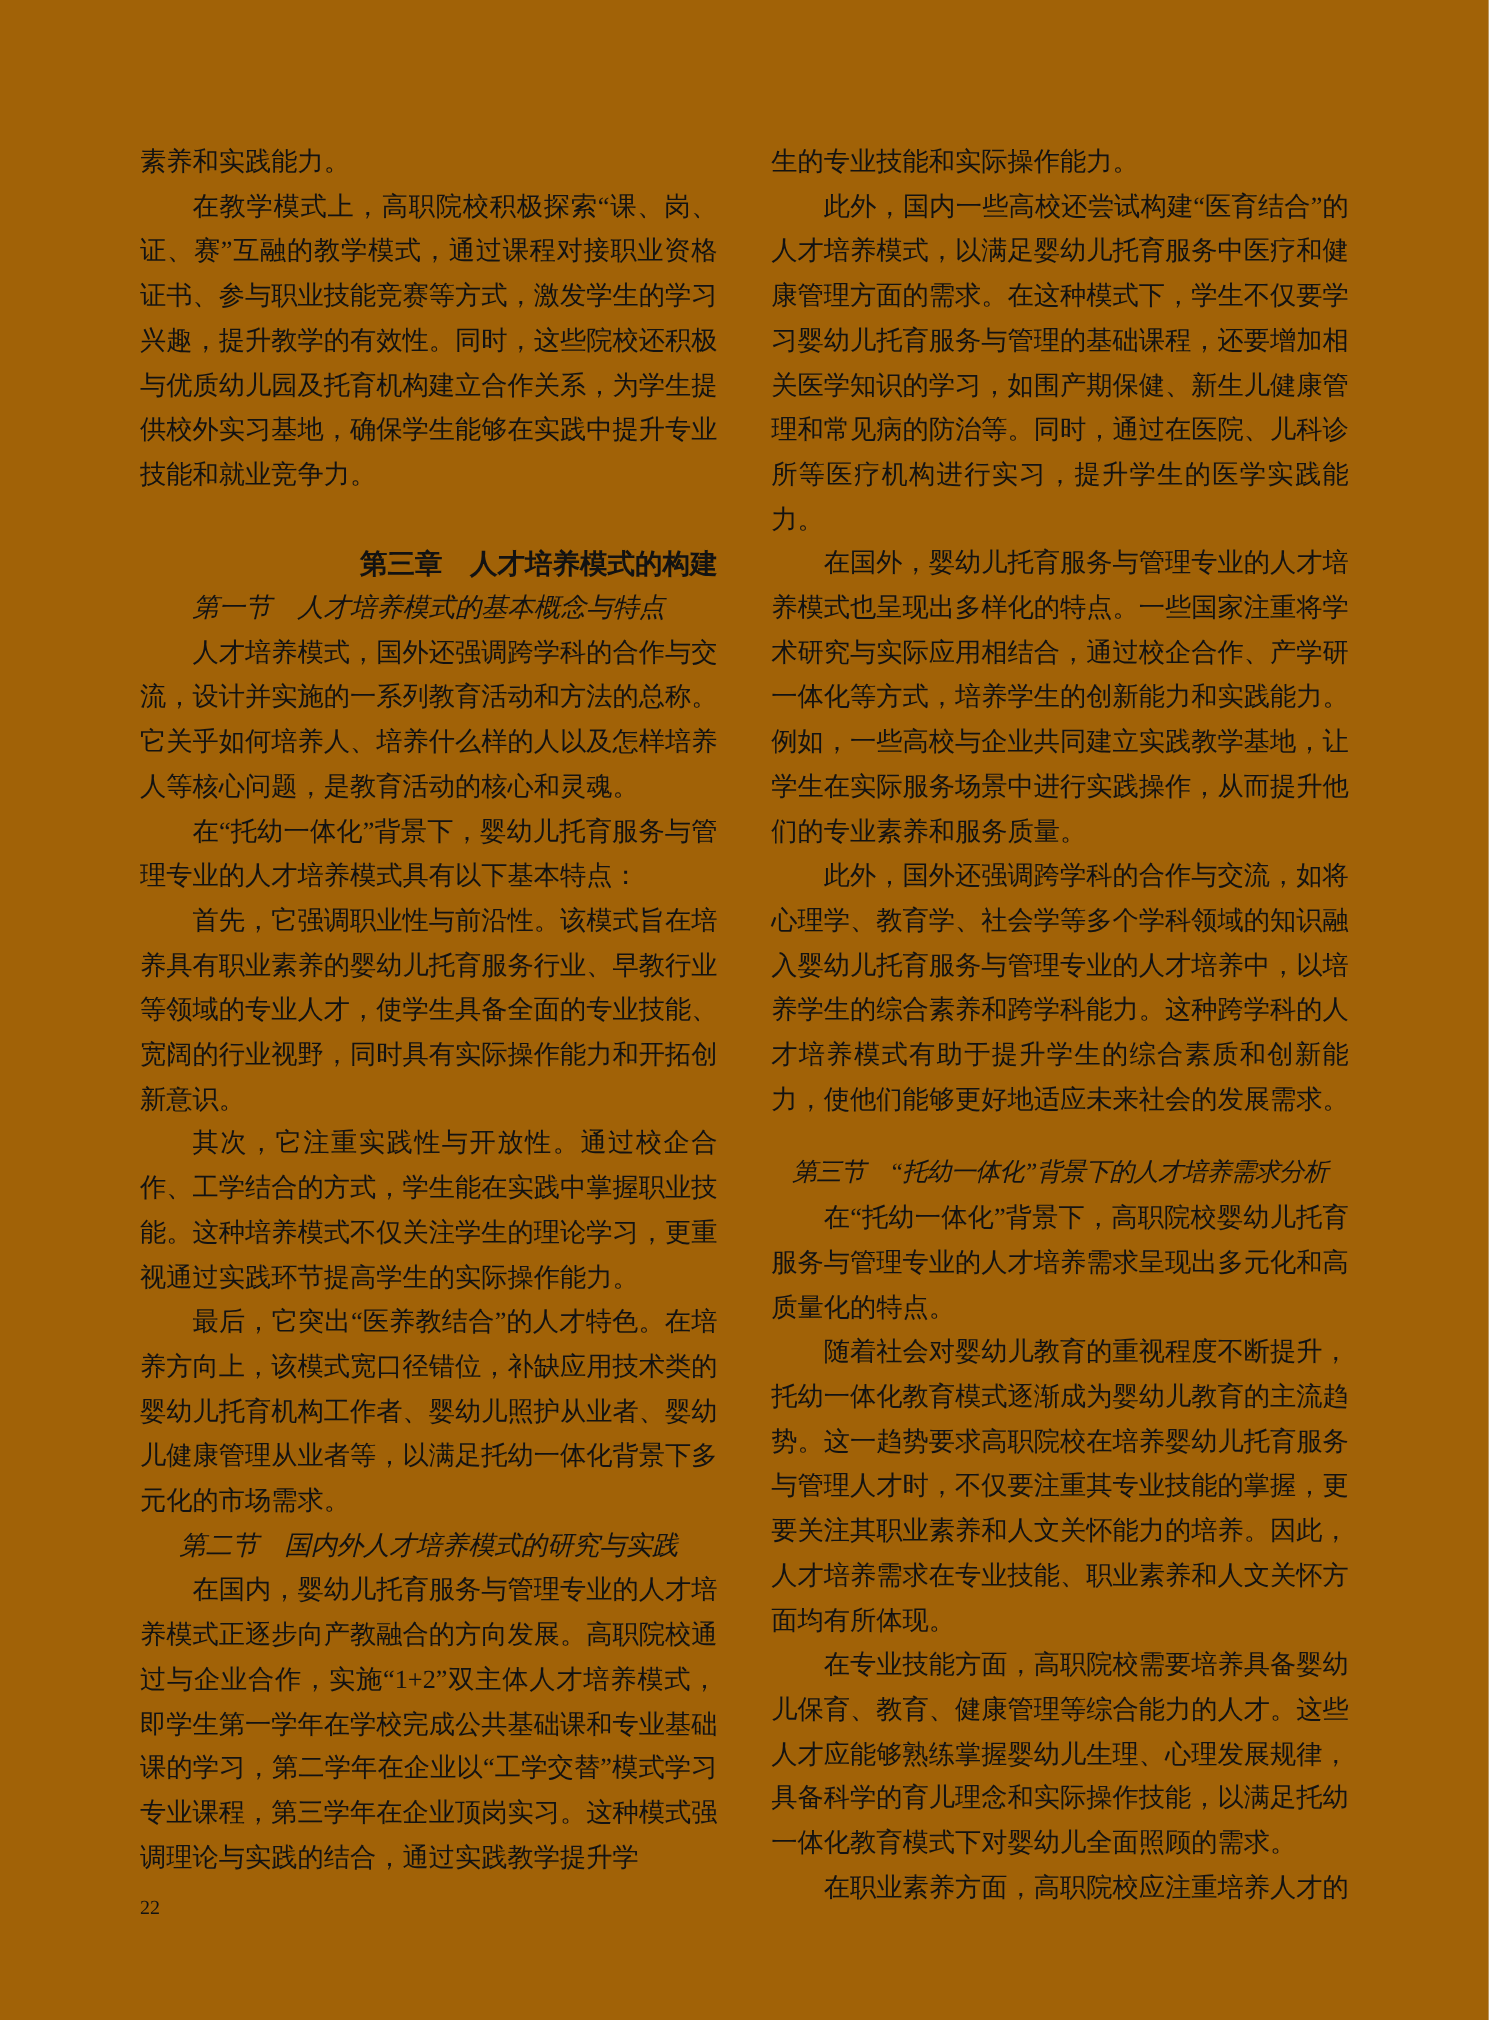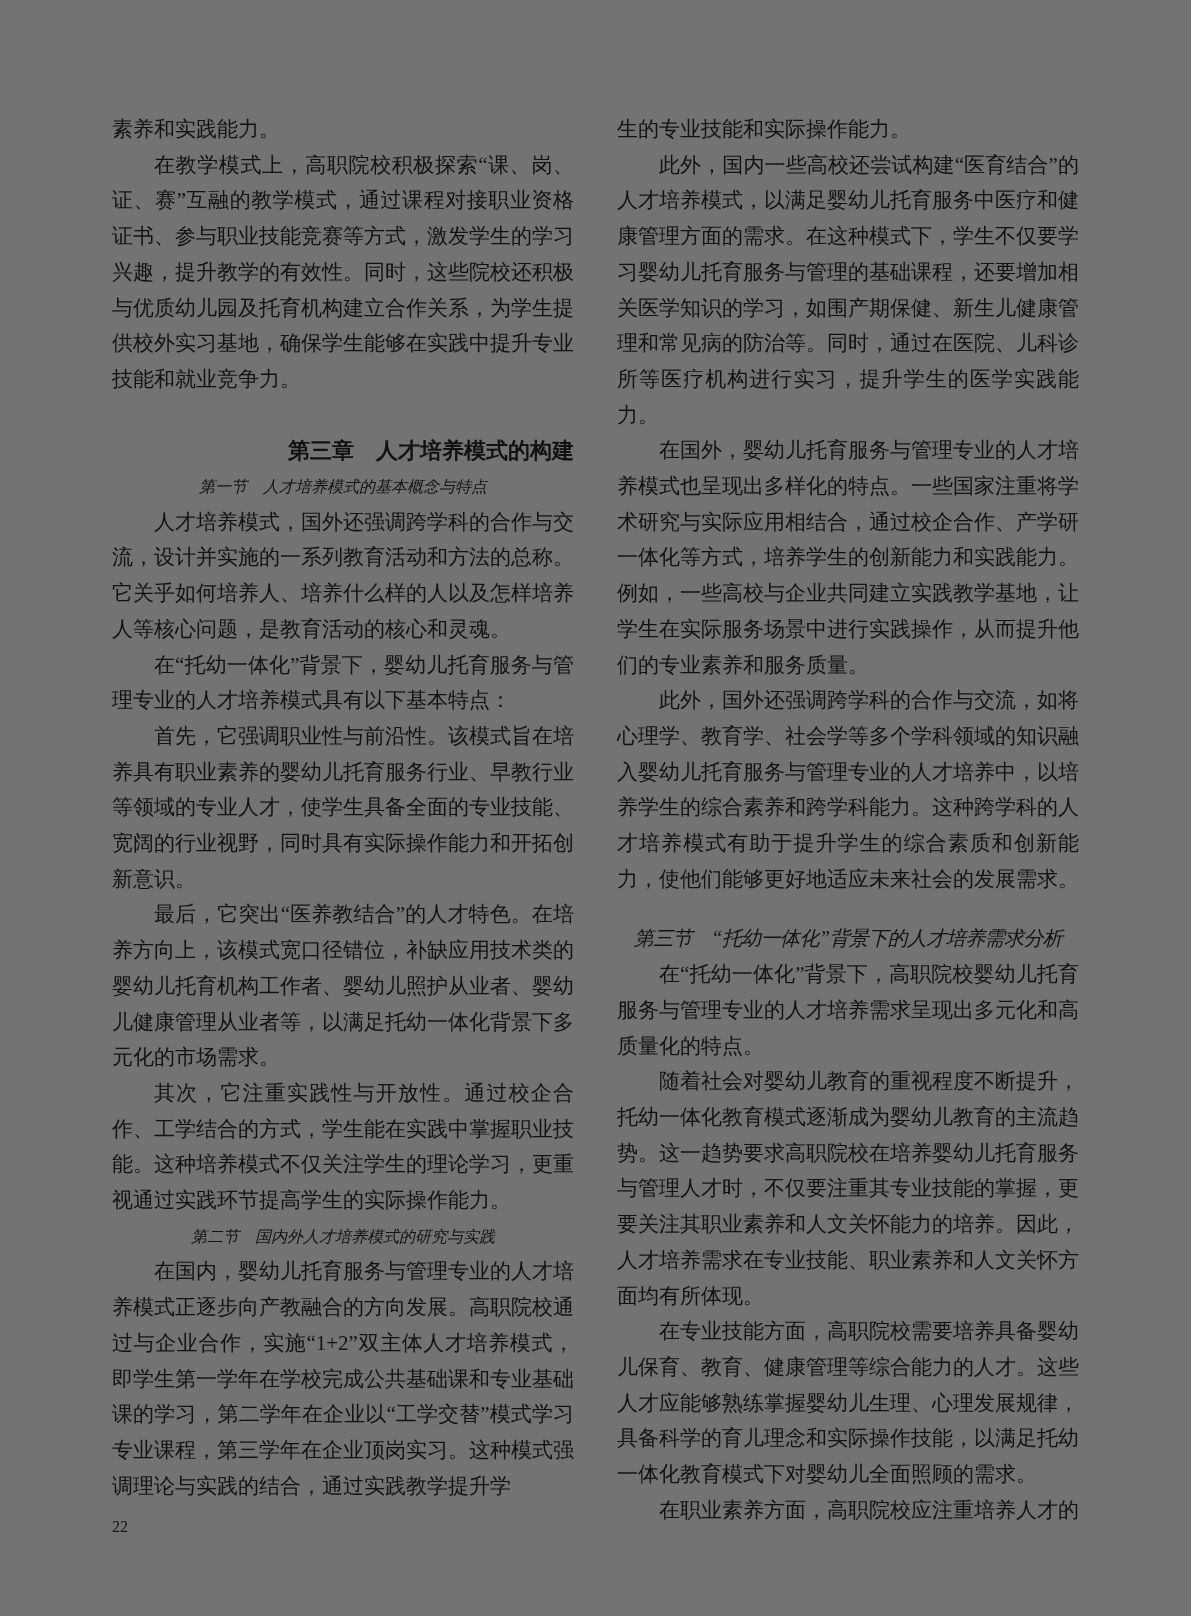--- a/index.html
+++ b/index.html
@@ -1,21 +1,21 @@
 <!DOCTYPE html>
 <html lang="zh"><head>
 <meta charset="utf-8">
 <style>
   html, body { margin: 0; padding: 0; background: #e8e8e8; }
   .page {
     position: relative;
     width: 1191px;
     height: 1616px;
     margin: 0 auto;
-    background: #737373;
+    background: #a16207;
     color: #121212;
     font-family: "Liberation Serif", "DejaVu Serif", serif;
     overflow: hidden;
   }
   .col {
     position: absolute;
     top: 112px;
     width: 462px;
     font-size: 21px;
     line-height: 35.7px;
@@ -34,21 +34,21 @@
     font-weight: bold;
     font-size: 22px;
     line-height: 35.7px;
   }
   .heading-section {
     margin: 0;
     text-indent: 0;
     text-align: center;
     font-style: italic;
     font-weight: normal;
-    font-size: 16px;
+    font-size: 21px;
     line-height: 35.7px;
   }
   .heading-section.long {
     font-size: 20px;
     letter-spacing: -0.6px;
     margin-top: 24px;
   }
   .page-number {
     position: absolute;
     left: 112px;
@@ -63,22 +63,22 @@
 <div class="page">
 
   <div class="col col-left">
     <p class="cont">素养和实践能力。</p>
     <p>在教学模式上，高职院校积极探索“课、岗、证、赛”互融的教学模式，通过课程对接职业资格证书、参与职业技能竞赛等方式，激发学生的学习兴趣，提升教学的有效性。同时，这些院校还积极与优质幼儿园及托育机构建立合作关系，为学生提供校外实习基地，确保学生能够在实践中提升专业技能和就业竞争力。</p>
     <h1 class="heading-chapter">第三章　人才培养模式的构建</h1>
     <h2 class="heading-section">第一节　人才培养模式的基本概念与特点</h2>
     <p>人才培养模式，国外还强调跨学科的合作与交流，设计并实施的一系列教育活动和方法的总称。它关乎如何培养人、培养什么样的人以及怎样培养人等核心问题，是教育活动的核心和灵魂。</p>
     <p>在“托幼一体化”背景下，婴幼儿托育服务与管理专业的人才培养模式具有以下基本特点：</p>
     <p>首先，它强调职业性与前沿性。该模式旨在培养具有职业素养的婴幼儿托育服务行业、早教行业等领域的专业人才，使学生具备全面的专业技能、宽阔的行业视野，同时具有实际操作能力和开拓创新意识。</p>
+    <p>其次，它注重实践性与开放性。通过校企合作、工学结合的方式，学生能在实践中掌握职业技能。这种培养模式不仅关注学生的理论学习，更重视通过实践环节提高学生的实际操作能力。</p>
     <p>最后，它突出“医养教结合”的人才特色。在培养方向上，该模式宽口径错位，补缺应用技术类的婴幼儿托育机构工作者、婴幼儿照护从业者、婴幼儿健康管理从业者等，以满足托幼一体化背景下多元化的市场需求。</p>
-    <p>其次，它注重实践性与开放性。通过校企合作、工学结合的方式，学生能在实践中掌握职业技能。这种培养模式不仅关注学生的理论学习，更重视通过实践环节提高学生的实际操作能力。</p>
     <h2 class="heading-section">第二节　国内外人才培养模式的研究与实践</h2>
     <p>在国内，婴幼儿托育服务与管理专业的人才培养模式正逐步向产教融合的方向发展。高职院校通过与企业合作，实施“1+2”双主体人才培养模式，即学生第一学年在学校完成公共基础课和专业基础课的学习，第二学年在企业以“工学交替”模式学习专业课程，第三学年在企业顶岗实习。这种模式强调理论与实践的结合，通过实践教学提升学</p>
   </div>
 
   <div class="col col-right">
     <p class="cont">生的专业技能和实际操作能力。</p>
     <p>此外，国内一些高校还尝试构建“医育结合”的人才培养模式，以满足婴幼儿托育服务中医疗和健康管理方面的需求。在这种模式下，学生不仅要学习婴幼儿托育服务与管理的基础课程，还要增加相关医学知识的学习，如围产期保健、新生儿健康管理和常见病的防治等。同时，通过在医院、儿科诊所等医疗机构进行实习，提升学生的医学实践能力。</p>
     <p>在国外，婴幼儿托育服务与管理专业的人才培养模式也呈现出多样化的特点。一些国家注重将学术研究与实际应用相结合，通过校企合作、产学研一体化等方式，培养学生的创新能力和实践能力。例如，一些高校与企业共同建立实践教学基地，让学生在实际服务场景中进行实践操作，从而提升他们的专业素养和服务质量。</p>
     <p>此外，国外还强调跨学科的合作与交流，如将心理学、教育学、社会学等多个学科领域的知识融入婴幼儿托育服务与管理专业的人才培养中，以培养学生的综合素养和跨学科能力。这种跨学科的人才培养模式有助于提升学生的综合素质和创新能力，使他们能够更好地适应未来社会的发展需求。</p>
     <h2 class="heading-section long">第三节　“托幼一体化”背景下的人才培养需求分析</h2>

